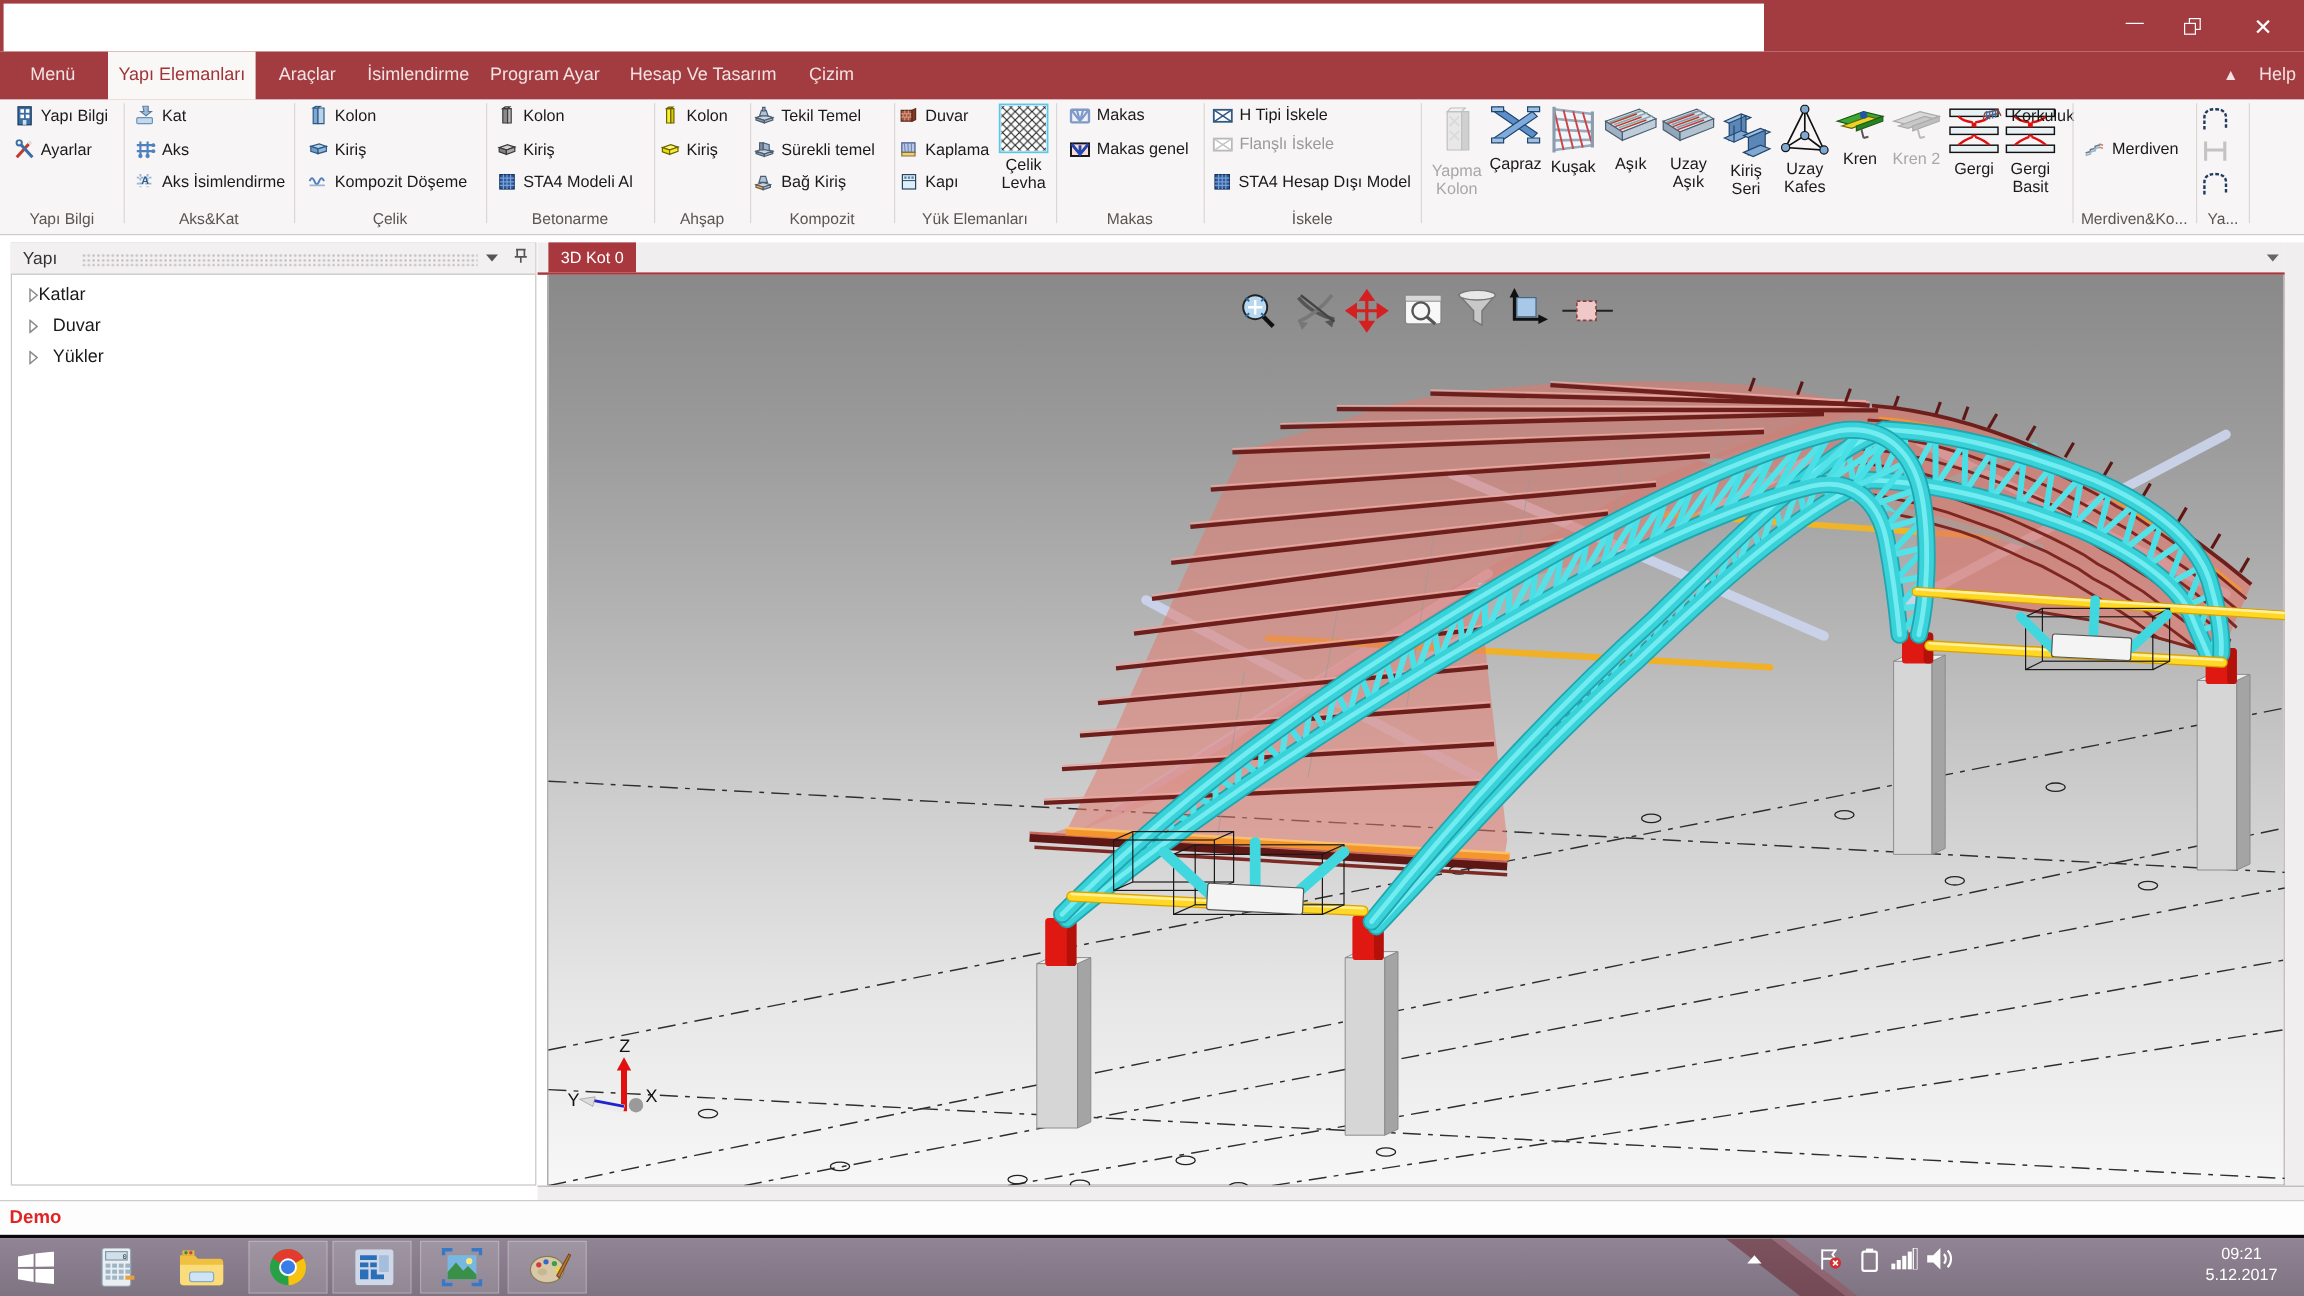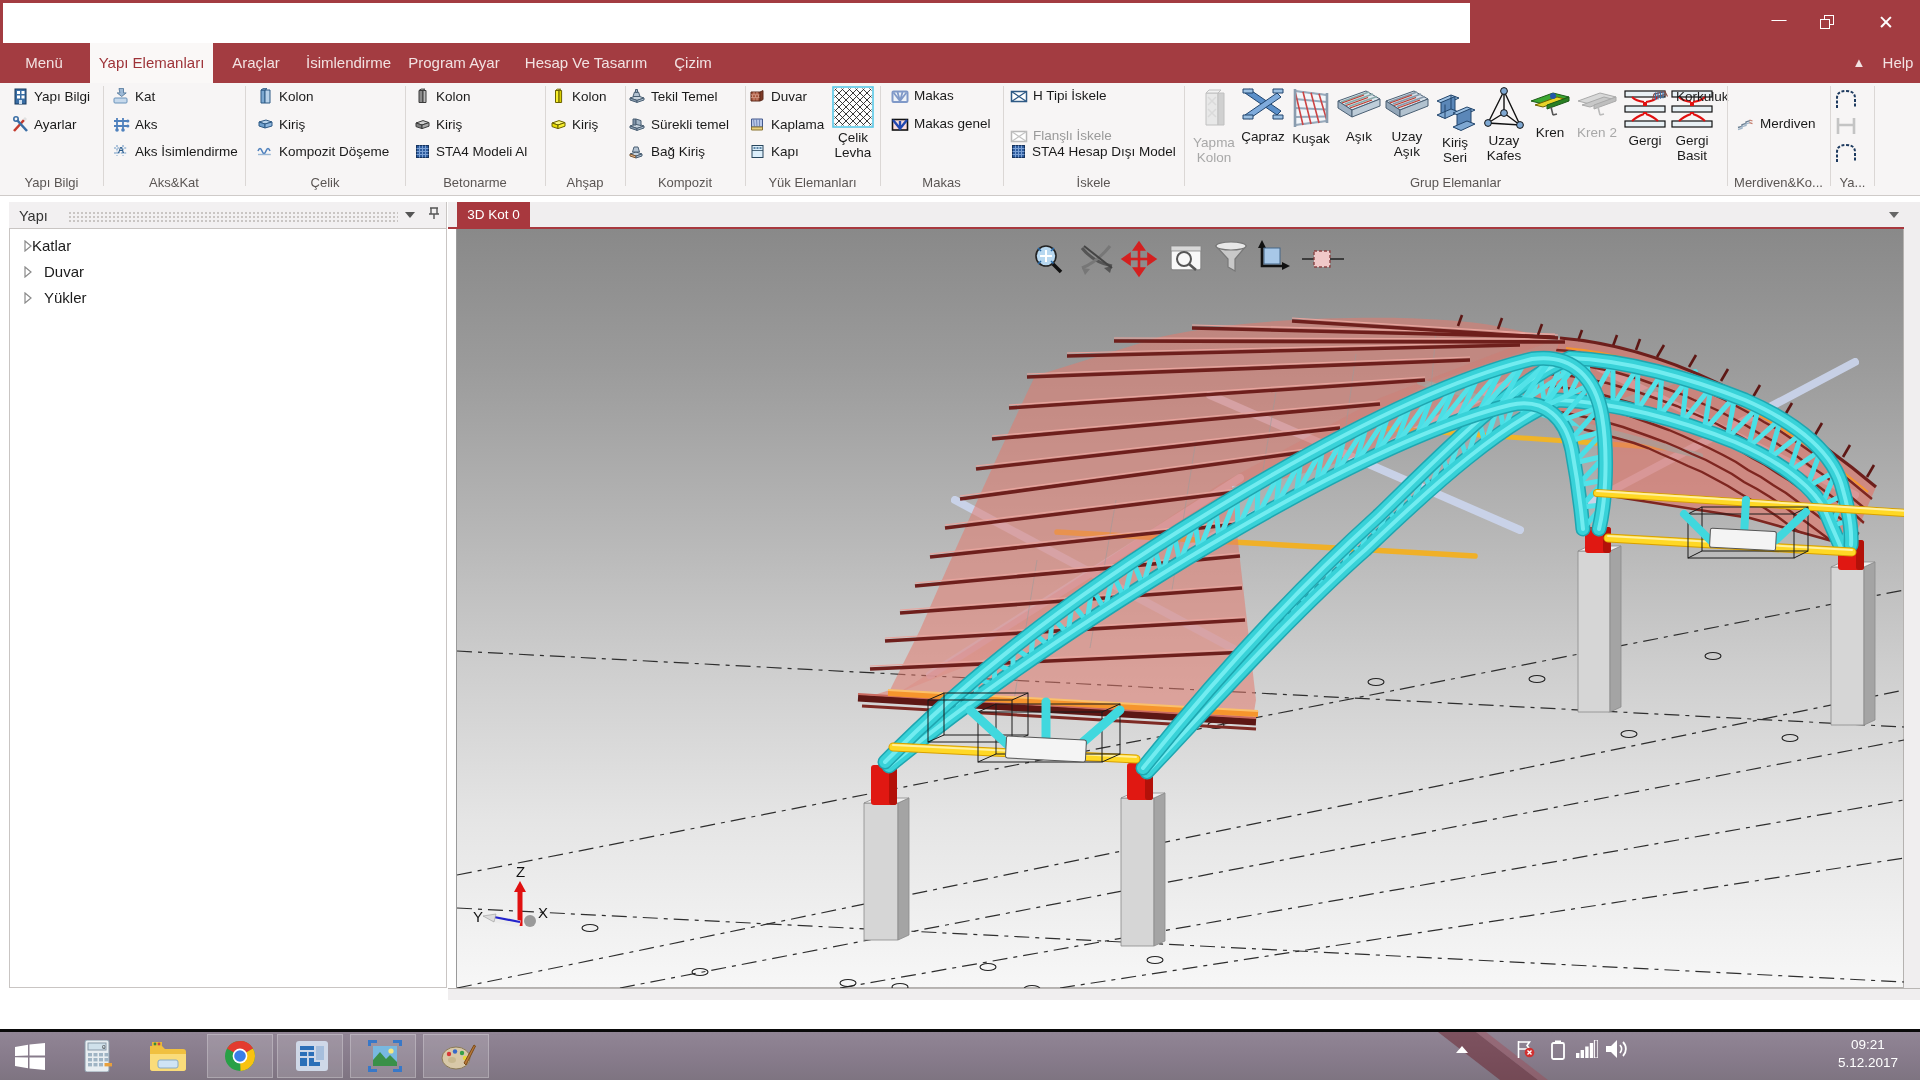--- a/index.html
+++ b/index.html
@@ -181,21 +181,21 @@
       </svg><span>Makas</span></div>
 <div class="sb" style="left:891px;top:116px"><svg width="18" height="15" viewBox="0 0 18 15">
         <rect x="1.5" y="2.5" width="15" height="10.5" fill="#fadcdc" stroke="#111" stroke-width="1.6"></rect>
         <path d="M2 3 L9 11.5 L16 3" fill="none" stroke="#2248b0" stroke-width="2.4"></path>
         <path d="M9 4 V11" stroke="#2248b0" stroke-width="2.4"></path>
       </svg><span>Makas genel</span></div>
 <div class="sb" style="left:1010px;top:88px"><svg width="18" height="15" viewBox="0 0 18 15">
         <rect x="1.5" y="2.5" width="15" height="10" fill="#fff" stroke="#2f5a85" stroke-width="1.5"></rect>
         <path d="M1.5 2.5 L16.5 12.5 M16.5 2.5 L1.5 12.5" stroke="#2f5a85" stroke-width="1.3"></path>
       </svg><span>H Tipi İskele</span></div>
-<div class="sb" style="left:1010px;top:128px"><svg width="18" height="15" viewBox="0 0 18 15">
+<div class="sb" style="left:1010px;top:112px"><svg width="18" height="15" viewBox="0 0 18 15">
         <rect x="1.5" y="2.5" width="15" height="10" fill="#fff" stroke="#b8b8b8" stroke-width="1.5"></rect>
         <path d="M1.5 2.5 L16.5 12.5 M16.5 2.5 L1.5 12.5" stroke="#c4c4c4" stroke-width="1.2"></path>
       </svg><span><span style="color:#9a9a9a">Flanşlı İskele</span></span></div>
 <div class="sb" style="left:1010px;top:143px"><svg width="17" height="17" viewBox="0 0 17 17">
         <rect x="2.5" y="2.5" width="12" height="12" fill="#2d5b9e" stroke="#16335c"></rect>
         <path d="M5.5 2.5 V14.5 M8.5 2.5 V14.5 M11.5 2.5 V14.5 M2.5 5.5 H14.5 M2.5 8.5 H14.5 M2.5 11.5 H14.5" stroke="#7aa0d4" stroke-width="1"></path>
       </svg><span>STA4 Hesap Dışı Model</span></div>
 <div class="bb gray" style="left:1188px;top:87px;width:52px"><svg width="40" height="46" viewBox="0 0 40 46">
         <path d="M12 6 h12 v32 h-12 z" fill="#e8e8e8" stroke="#c0c0c0"></path>
         <path d="M24 6 h6 v32 h-6 z" fill="#d0d0d0" stroke="#c0c0c0"></path>
@@ -293,21 +293,20 @@
       </svg></div>
 <div class="glabel" style="left:0px;top:175px;width:103px">Yapı Bilgi</div>
 <div class="glabel" style="left:103px;top:175px;width:142px">Aks&amp;Kat</div>
 <div class="glabel" style="left:245px;top:175px;width:160px">Çelik</div>
 <div class="glabel" style="left:405px;top:175px;width:140px">Betonarme</div>
 <div class="glabel" style="left:545px;top:175px;width:80px">Ahşap</div>
 <div class="glabel" style="left:625px;top:175px;width:120px">Kompozit</div>
 <div class="glabel" style="left:745px;top:175px;width:135px">Yük Elemanları</div>
 <div class="glabel" style="left:880px;top:175px;width:123px">Makas</div>
 <div class="glabel" style="left:1003px;top:175px;width:181px">İskele</div>
-<div class="glabel" style="left:1184px;top:175px;width:543px">Grup Elemanlar</div>
 <div class="glabel" style="left:1727px;top:175px;width:103px">Merdiven&amp;Ko...</div>
 <div class="glabel" style="left:1830px;top:175px;width:45px">Ya...</div>
 <div class="sep" style="left:103px;top:86px"></div>
 <div class="sep" style="left:245px;top:86px"></div>
 <div class="sep" style="left:405px;top:86px"></div>
 <div class="sep" style="left:545px;top:86px"></div>
 <div class="sep" style="left:625px;top:86px"></div>
 <div class="sep" style="left:745px;top:86px"></div>
 <div class="sep" style="left:880px;top:86px"></div>
 <div class="sep" style="left:1003px;top:86px"></div>
@@ -712,20 +711,23 @@
       <ellipse cx="1231" cy="246" rx="15" ry="4" fill="#e8e8e8" stroke="#777" stroke-width="1.2"></ellipse>
       <path d="M1262 244 v22 h24" fill="none" stroke="#111" stroke-width="2.6"></path>
       <path d="M1262 240 l-4 8 h8 z" fill="#111"></path>
       <path d="M1290 266 l-8 -4 v8 z" fill="#111"></path>
       <rect x="1264" y="248" width="16" height="16" fill="#a8c8e8" stroke="#446688"></rect>
       <line x1="1302" y1="259" x2="1344" y2="259" stroke="#222" stroke-width="1.6"></line>
       <rect x="1314" y="251" width="16" height="16" fill="#f0c8c8" stroke="#884444" stroke-width="1.4" stroke-dasharray="3 2"></rect>
     </svg>
 
 <div class="abs" id="strip2"></div>
+<div class="abs" id="demobar">
+      <div id="demotext">Demo</div>
+    </div>
 <div class="abs" id="blackline"></div>
 <div class="abs" id="taskbar"></div>
 <svg class="abs" style="left:1400px;top:1032px" width="250" height="48" viewBox="0 0 250 48">
       <path d="M38 0 L100 48 L138 48 L76 0 Z" fill="rgba(105,32,42,0.50)"></path>
       <path d="M76 0 L138 48 L148 48 L86 0 Z" fill="rgba(160,70,80,0.40)"></path>
     </svg>
 <svg class="abs" style="left:15px;top:1043px" width="30" height="27" viewBox="0 0 30 27">
 <path d="M0 4 L13 1.8 V12.6 L0 12.9 Z" fill="#fff"></path>
       <path d="M14.5 1.6 L30 0 V12.5 L14.5 12.6 Z" fill="#fff"></path>
 <path d="M0 14.3 L13 14.5 V25.3 L0 23 Z" fill="#fff"></path>

